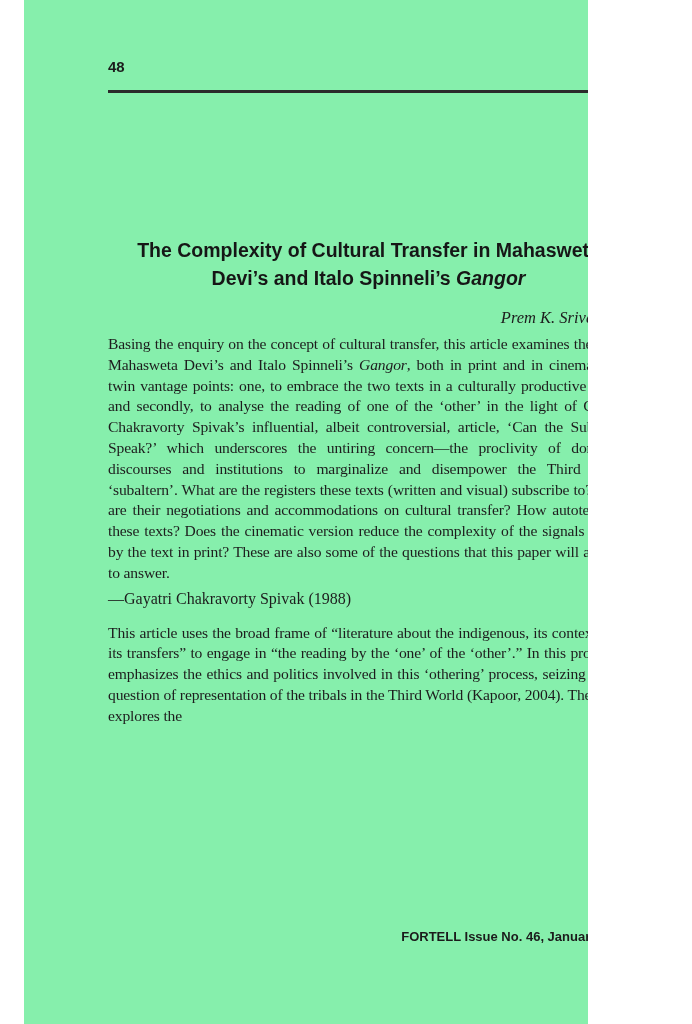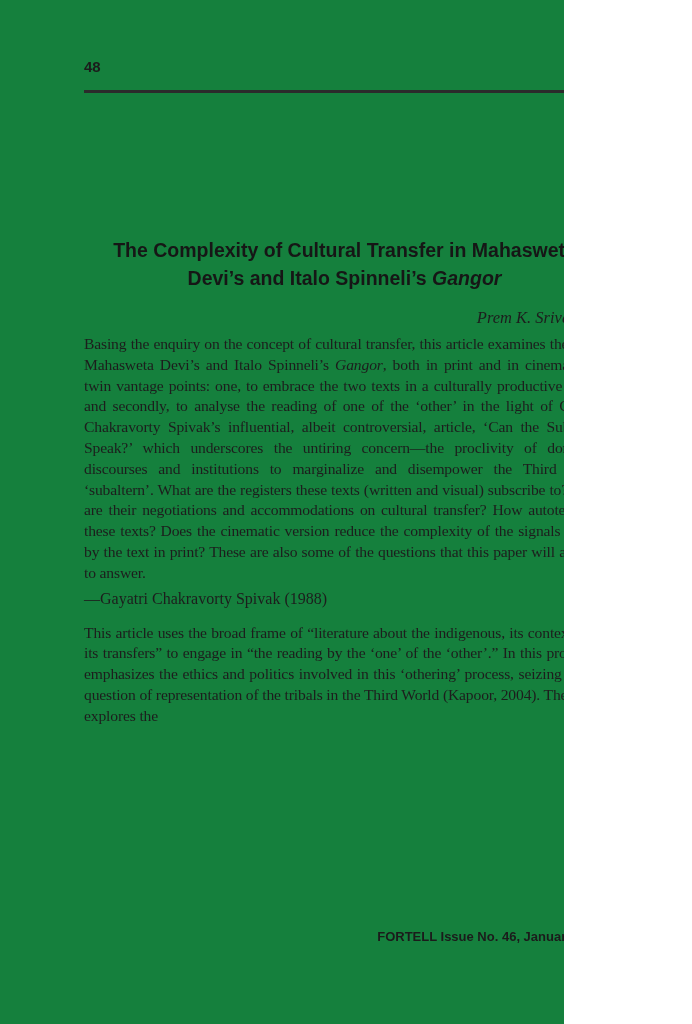--- a/index.html
+++ b/index.html
@@ -4,23 +4,24 @@
 <style>
   html, body {
     margin: 0;
     padding: 0;
     background: #ffffff;
   }
   .page {
     position: relative;
     width: 564px;
     height: 1024px;
-    background: #15803d;
+    background: #86efac;
     overflow: hidden;
     color: #1d1d1d;
+    margin-left: 24px;
   }
   .content {
     position: absolute;
     left: 84px;
     top: 0;
     width: 521px;
   }
   .page-number {
     margin-top: 59px;
     font: 700 15px/15px "Liberation Sans", sans-serif;

